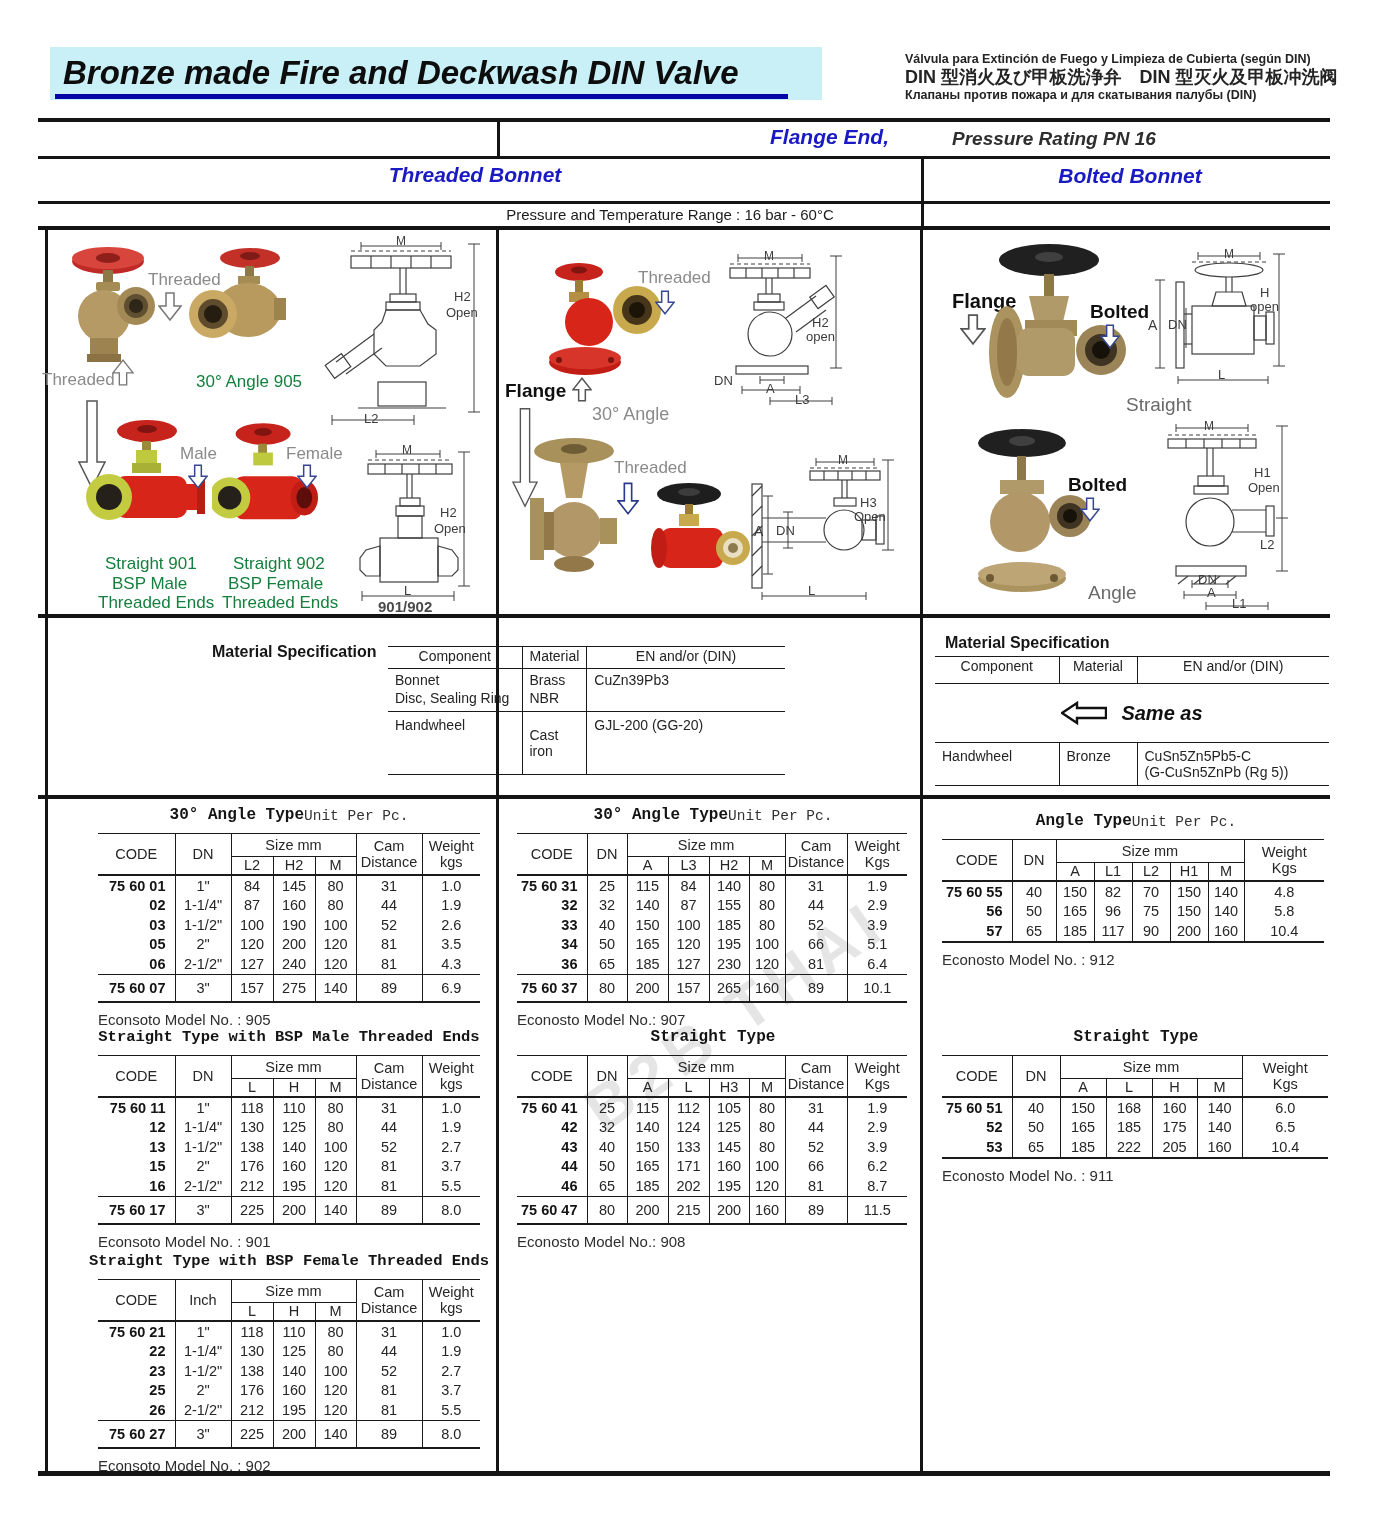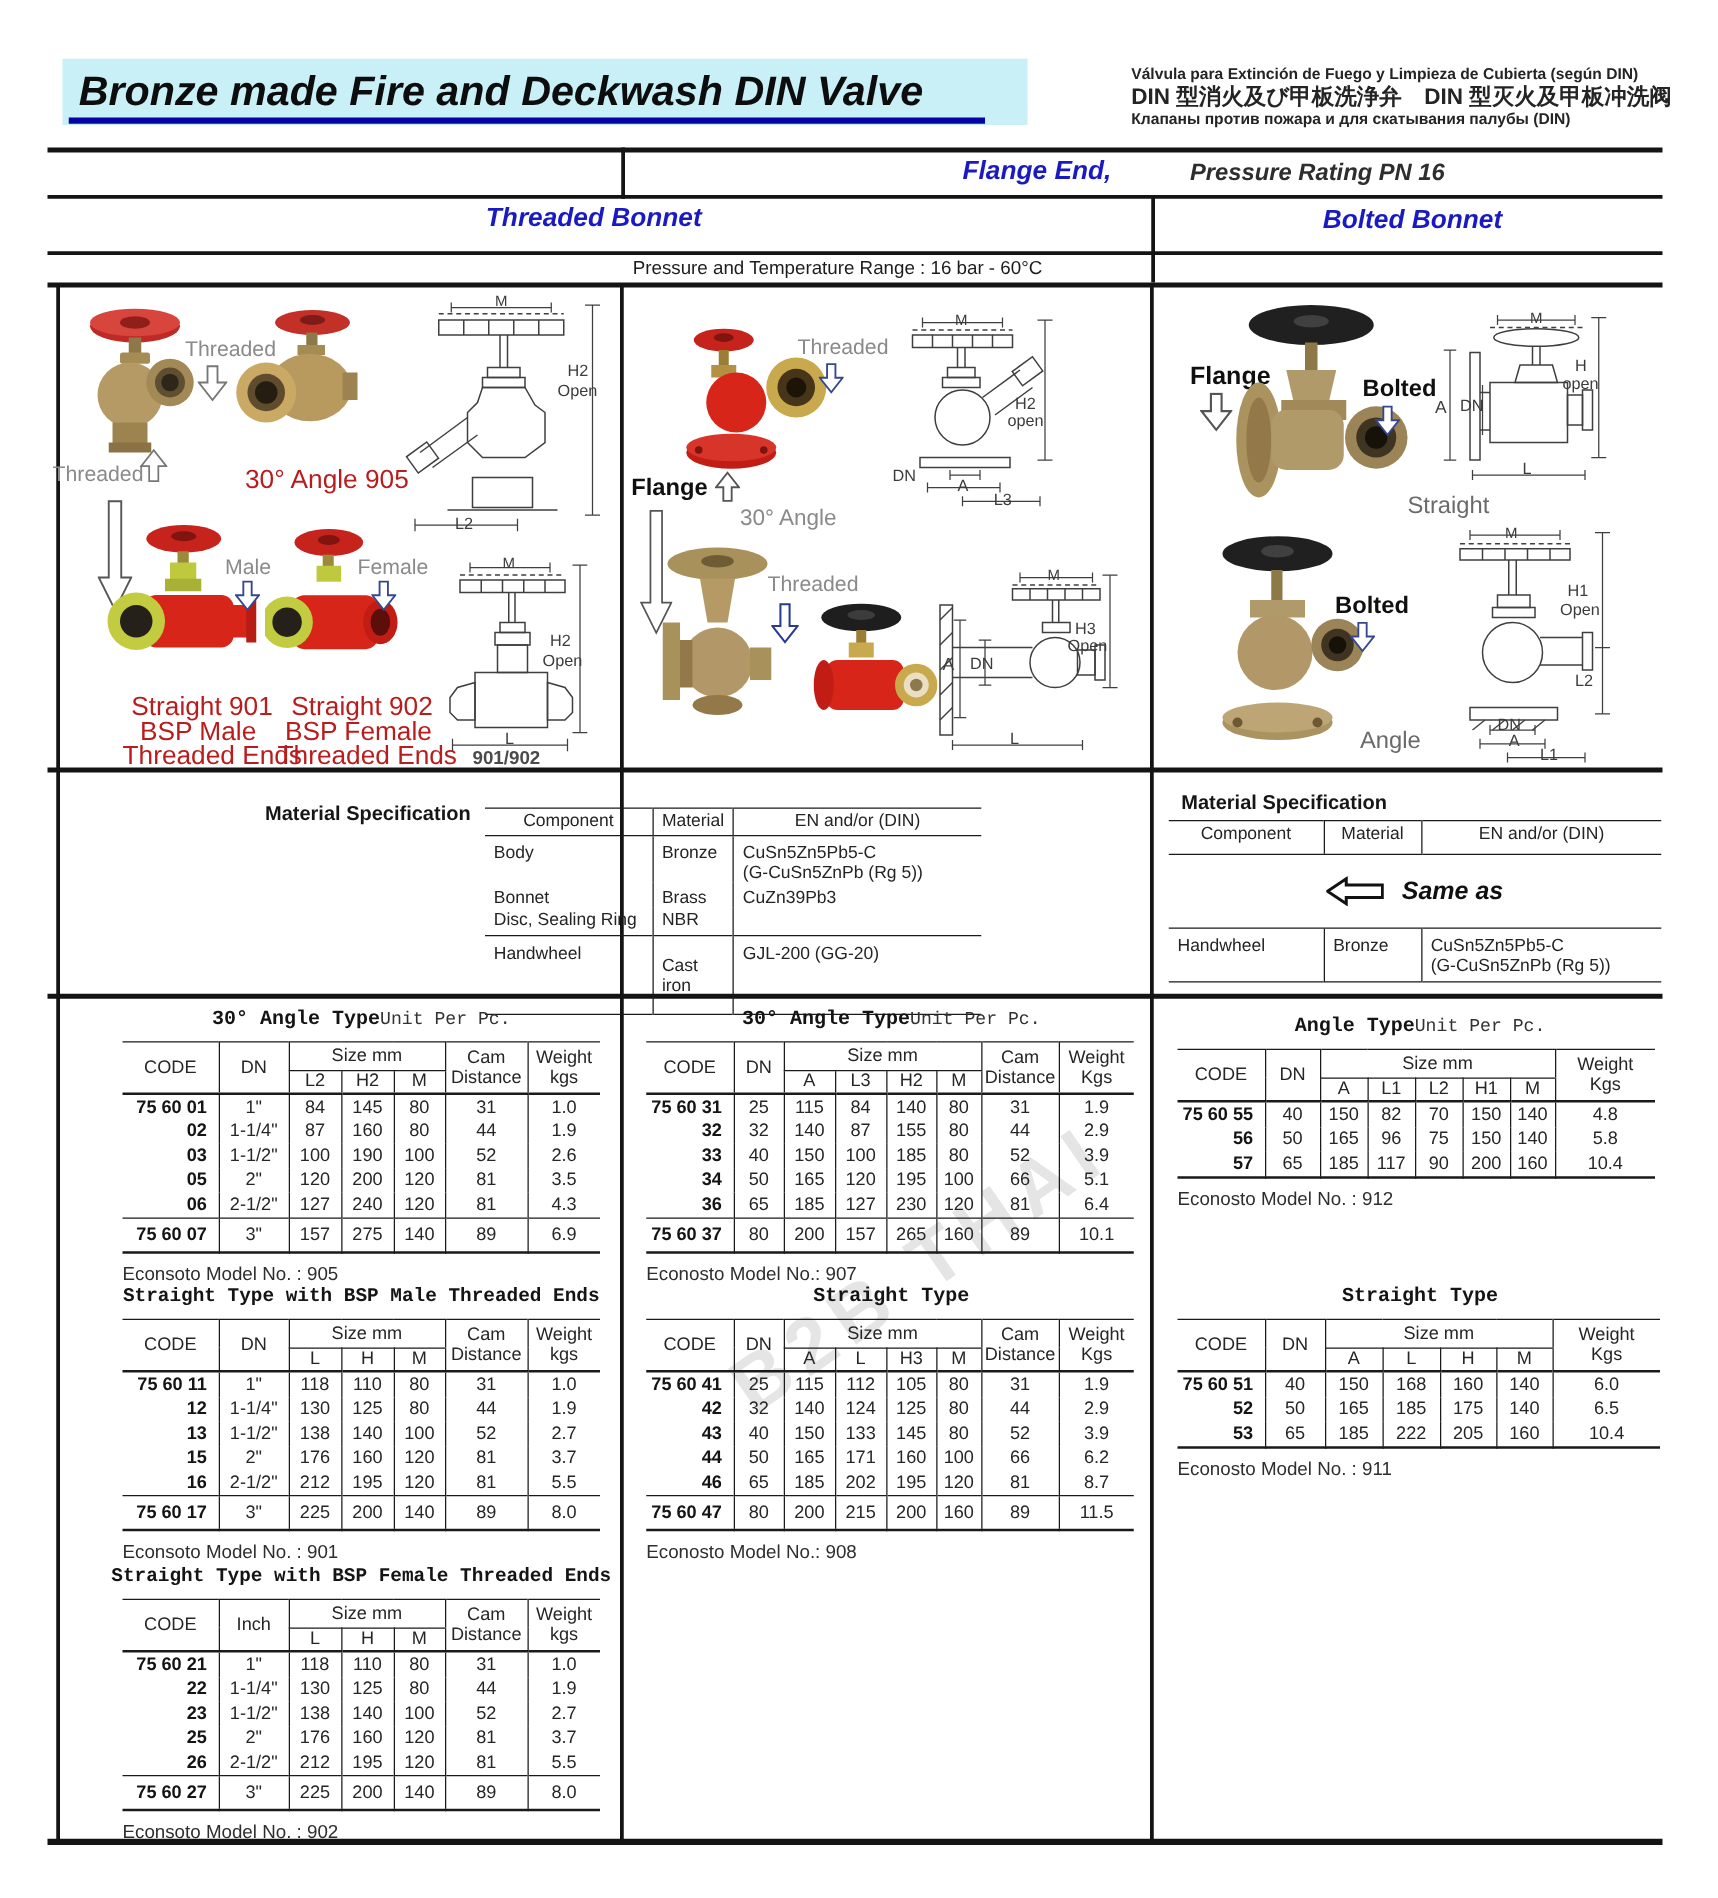--- a/index.html
+++ b/index.html
@@ -13,21 +13,21 @@
   .main-title{position:absolute;font-size:33px;font-weight:700;font-style:italic;color:#0d0d0d;white-space:nowrap;}
   .title-underline{position:absolute;background:#0505a5;}
   .i18n{position:absolute;font-size:12.5px;line-height:18px;color:#242424;white-space:nowrap;}
   
   .bluehead{position:absolute;color:#1a1ac2;font-weight:700;font-style:italic;font-size:21px;white-space:nowrap;}
   .grayhead{position:absolute;color:#2e2e2e;font-weight:700;font-style:italic;font-size:19px;white-space:nowrap;}
   .ptrange{position:absolute;font-size:15px;color:#1c1c1c;text-align:center;}
   
   .vlab{position:absolute;color:#8a8a8a;font-size:17px;white-space:nowrap;}
   .blab{position:absolute;color:#101010;font-weight:700;font-size:19px;white-space:nowrap;}
-  .cap{position:absolute;color:#b91c1c;font-size:21px;white-space:nowrap;}
+  .cap{position:absolute;color:#15803d;font-size:17px;white-space:nowrap;}
   .cap2{position:absolute;color:#6a6a6a;font-size:19px;white-space:nowrap;}
   .dwg{position:absolute;}
   .dwg svg{position:absolute;left:0;top:0;}
   .dlab{position:absolute;font-size:12px;color:#3c3c3c;line-height:1;white-space:nowrap;}
   .dcap{position:absolute;font-size:15px;font-weight:700;color:#4a4a4a;white-space:nowrap;}
   
   .mtitle{position:absolute;font-weight:700;font-size:16px;color:#161616;white-space:nowrap;}
   .mtable{position:absolute;border-collapse:collapse;table-layout:fixed;font-size:14px;color:#242424;
           border-top:1.5px solid #1a1a1a;border-bottom:1.6px solid #1a1a1a;}
   .mtable td{padding:1px 7px;vertical-align:top;line-height:16px;}
@@ -509,28 +509,20 @@
         <col style="width:64px">
         <col style="width:198px">
       </colgroup>
     <tbody>
         <tr class="mhead">
       <td>Component</td>
       <td class="bl">Material</td>
       <td class="bl">EN and/or (DIN)</td>
     </tr>
     <tr>
-      <td style="padding-top:4px;">Body</td>
-      <td class="bl" style="padding-top:4px;">Bronze</td>
-      <td class="bl" style="padding-top:4px;">
-        <span>CuSn5Zn5Pb5-C</span><br>
-        <span>(G-CuSn5ZnPb (Rg 5))</span>
-      </td>
-    </tr>
-    <tr>
       <td style="padding-top:3px;">Bonnet</td>
       <td class="bl" style="padding-top:3px;">Brass</td>
       <td class="bl" style="padding-top:3px;">CuZn39Pb3</td>
     </tr>
     <tr>
       <td style="padding-bottom:5px;">Disc, Sealing Ring</td>
       <td class="bl" style="padding-bottom:5px;">NBR</td>
       <td class="bl" style="padding-bottom:5px;"></td>
     </tr>
     <tr class="rule">

